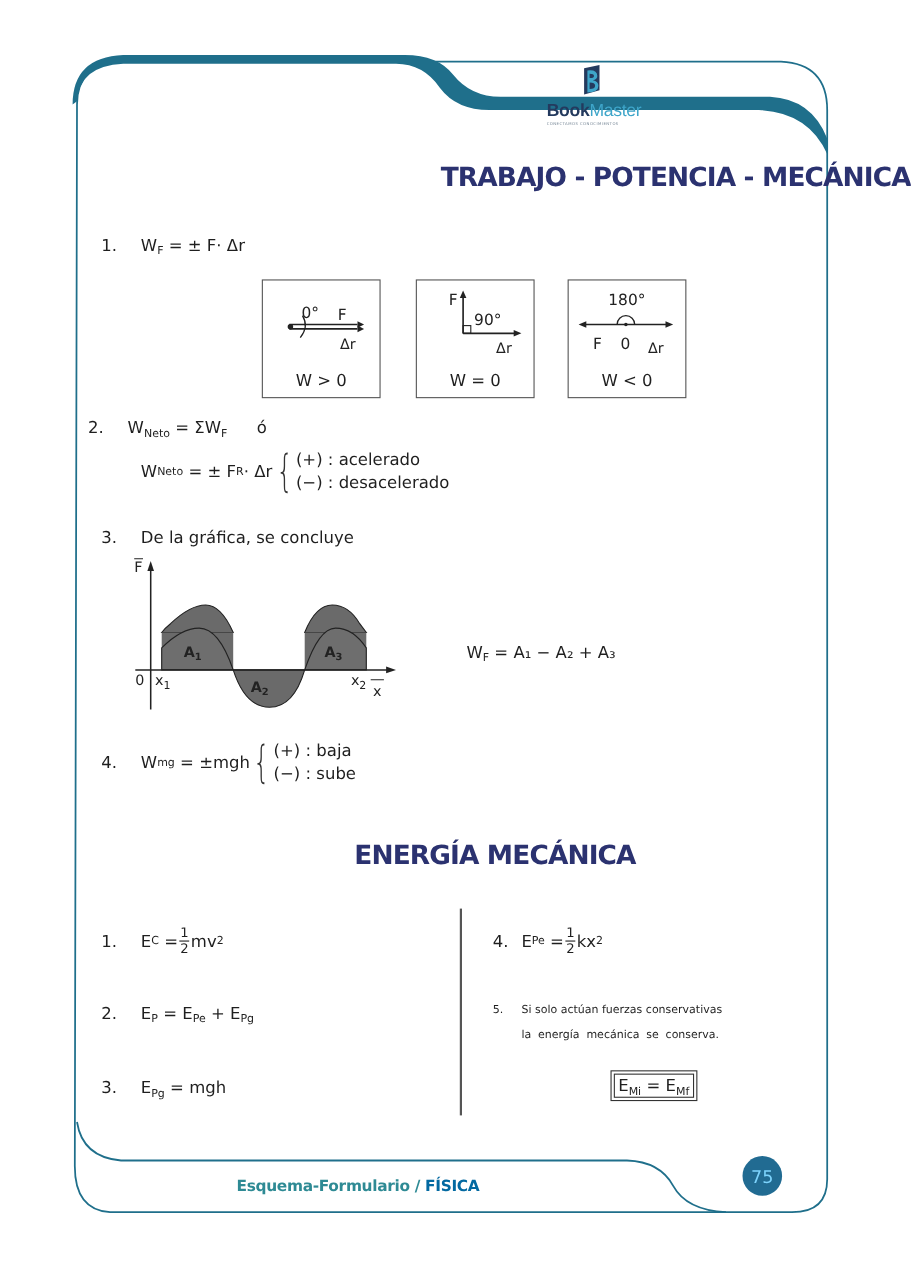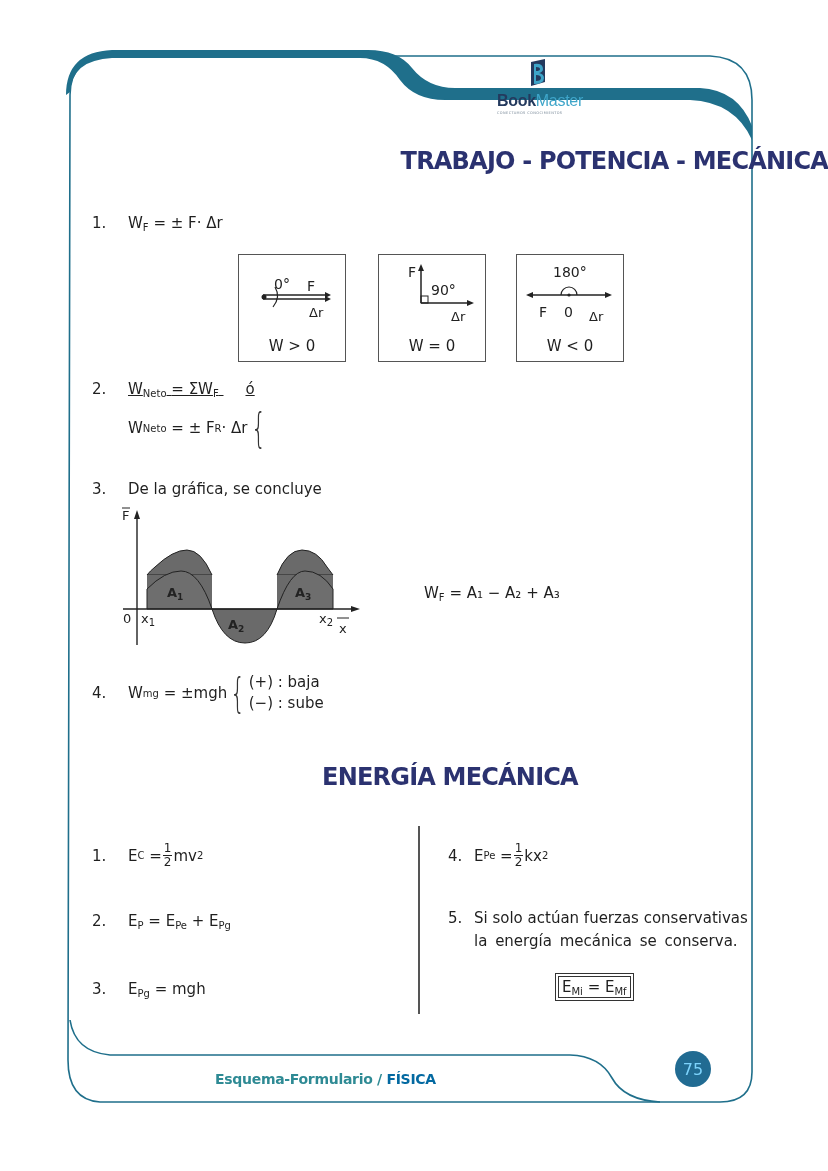--- a/index.html
+++ b/index.html
@@ -98,28 +98,32 @@
     <path d="M44 40 A8 8 0 0 1 60 40" fill="none" stroke="#222" stroke-width="1.2"></path>
     <circle cx="52" cy="40" r="1.6" fill="#222"></circle>
     <text x="36" y="22" font-size="14" font-family="DejaVu Sans, sans-serif" fill="#222">180°</text>
     <text x="22" y="62" font-size="14" font-family="DejaVu Sans, sans-serif" fill="#222">F</text>
     <text x="47" y="62" font-size="14" font-family="DejaVu Sans, sans-serif" fill="#222">0</text>
     <text x="72" y="66" font-size="13" font-family="DejaVu Sans, sans-serif" fill="#222">Δr</text>
   </svg>
   <div class="lbl">W &lt; 0</div>
 </div>
 
-<div class="abs eq" style="left:92px; top:380px;text-decoration:underline;">
+<div class="abs eq" style="left:80px; top:380px;">
   <span class="num">2.</span><span>W</span><sub>Neto</sub> <span>= ΣW</span><sub>F</sub>
   <span style="margin-left:22px;">ó</span>
 </div>
 <div class="abs eq" style="left:128px; top:408px; display:flex; align-items:center;">
   <span>W</span><sub>Neto</sub>&nbsp;<span>= ± F</span><sub>R</sub><span>· Δr</span>
   <span class="brace-wrap">
       <span class="brace">{</span>
+    <span class="brace-lines">
+      <span>(+) : acelerado</span>
+      <span>(−) : desacelerado</span>
+    </span>
   </span>
 </div>
 
 <div class="abs eq" style="left:92px; top:480px;">
   <span class="num">3.</span><span>De la gráfica, se concluye</span>
 </div>
 
 <svg class="abs" style="left:115px; top:505px;" width="250" height="145" viewBox="0 0 250 145">
 
   <path d="M32 70 Q35 66 40 62 Q58 45 72 45 Q86 45 97 70 Z" fill="#6a6a6a" stroke="#222" stroke-width="1"></path>
@@ -188,21 +192,21 @@
 
 <div class="abs eq" style="left:448px; top:842px; display:flex; align-items:center;">
   <span style="display:inline-block;width:26px;">4.</span><span>E</span><sub>Pe</sub>&nbsp;<span>=</span>
   <span class="frac">
       <span class="top">1</span>
       <span>2</span>
     </span>
   <span>kx</span><sup>2</sup>
 </div>
 
-<div class="abs eq" style="left:448px; top:907px; font-size:15px; line-height:23px;">
+<div class="abs eq" style="left:448px; top:907px; font-size:10px; line-height:23px;">
   <div><span style="display:inline-block;width:26px;">5.</span><span>Si solo actúan fuerzas conservativas</span></div>
   <div style="padding-left:26px; word-spacing:3px;">la energía mecánica se conserva.</div>
 </div>
 
 <div class="abs eq" style="left:558px; top:978px;">
   <span class="boxed-eq"><span>E</span><sub>Mi</sub><span> = E</span><sub>Mf</sub></span>
 </div>
 
 <div class="abs footer-text" style="left:215px; top:1071px;">
   <span>Esquema-Formulario / </span><span class="fis">FÍSICA</span>

